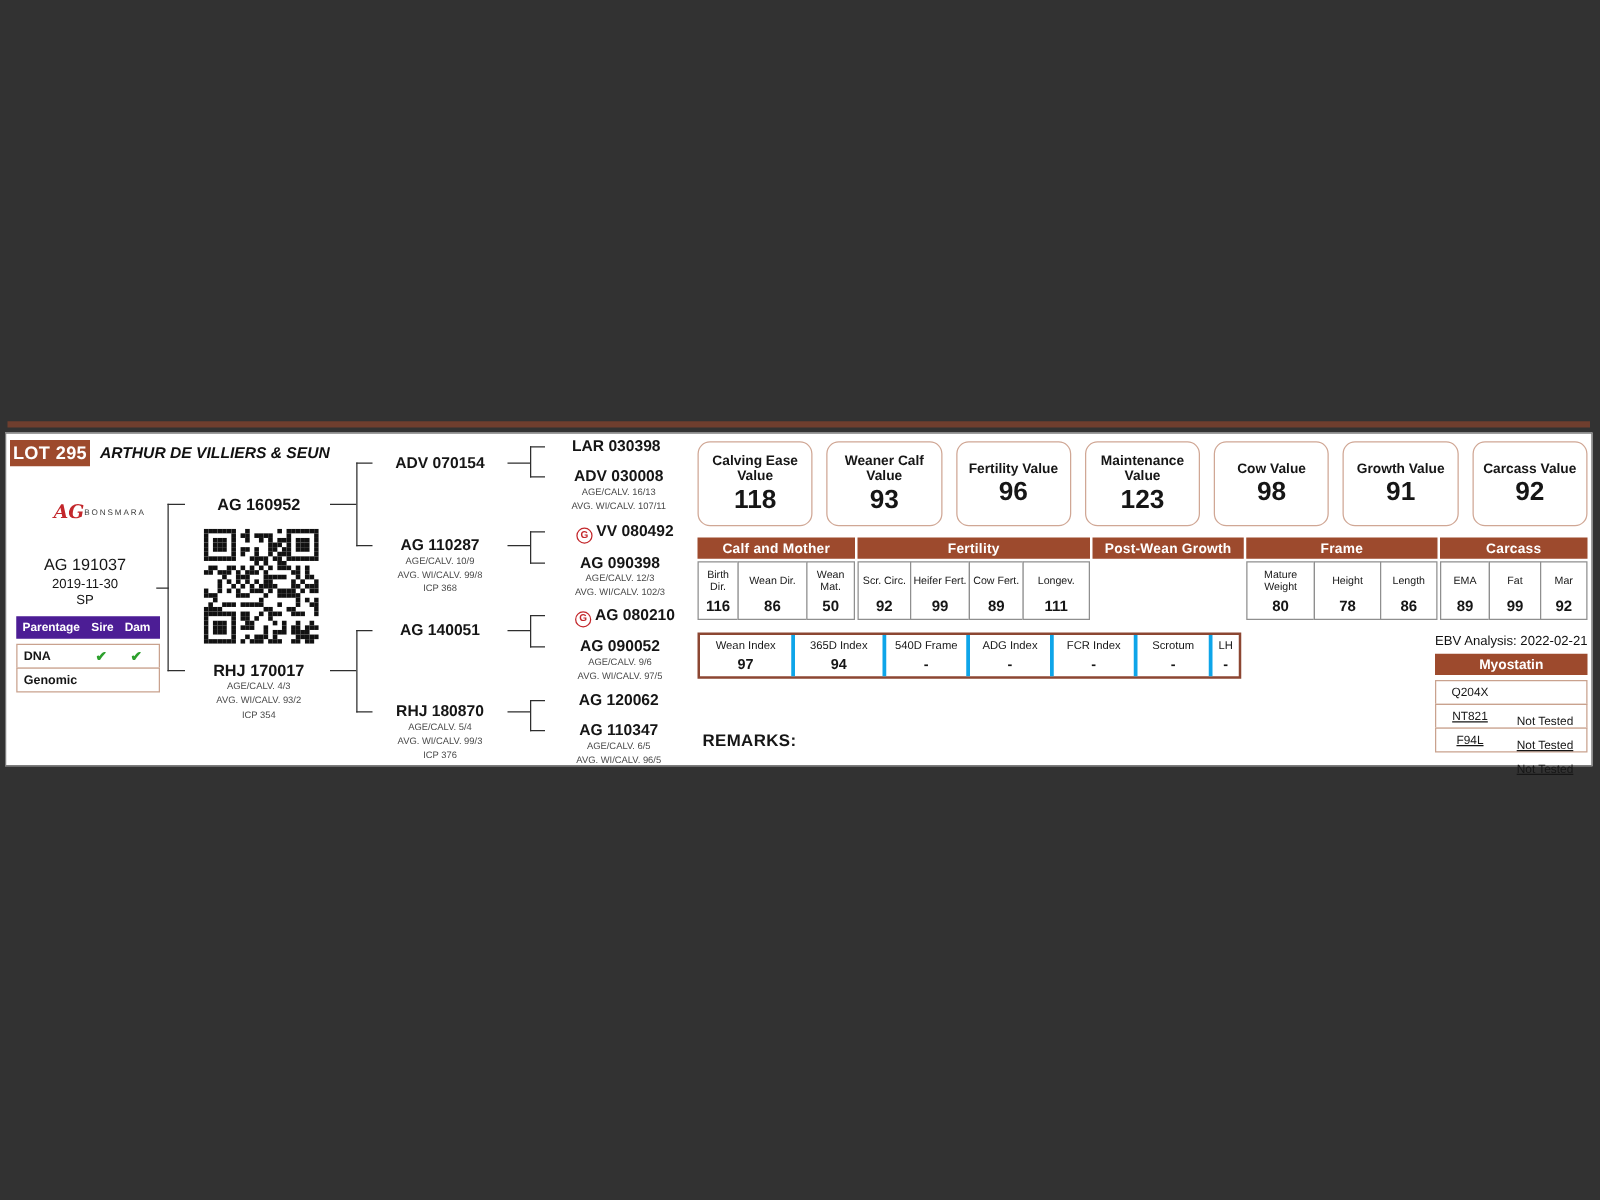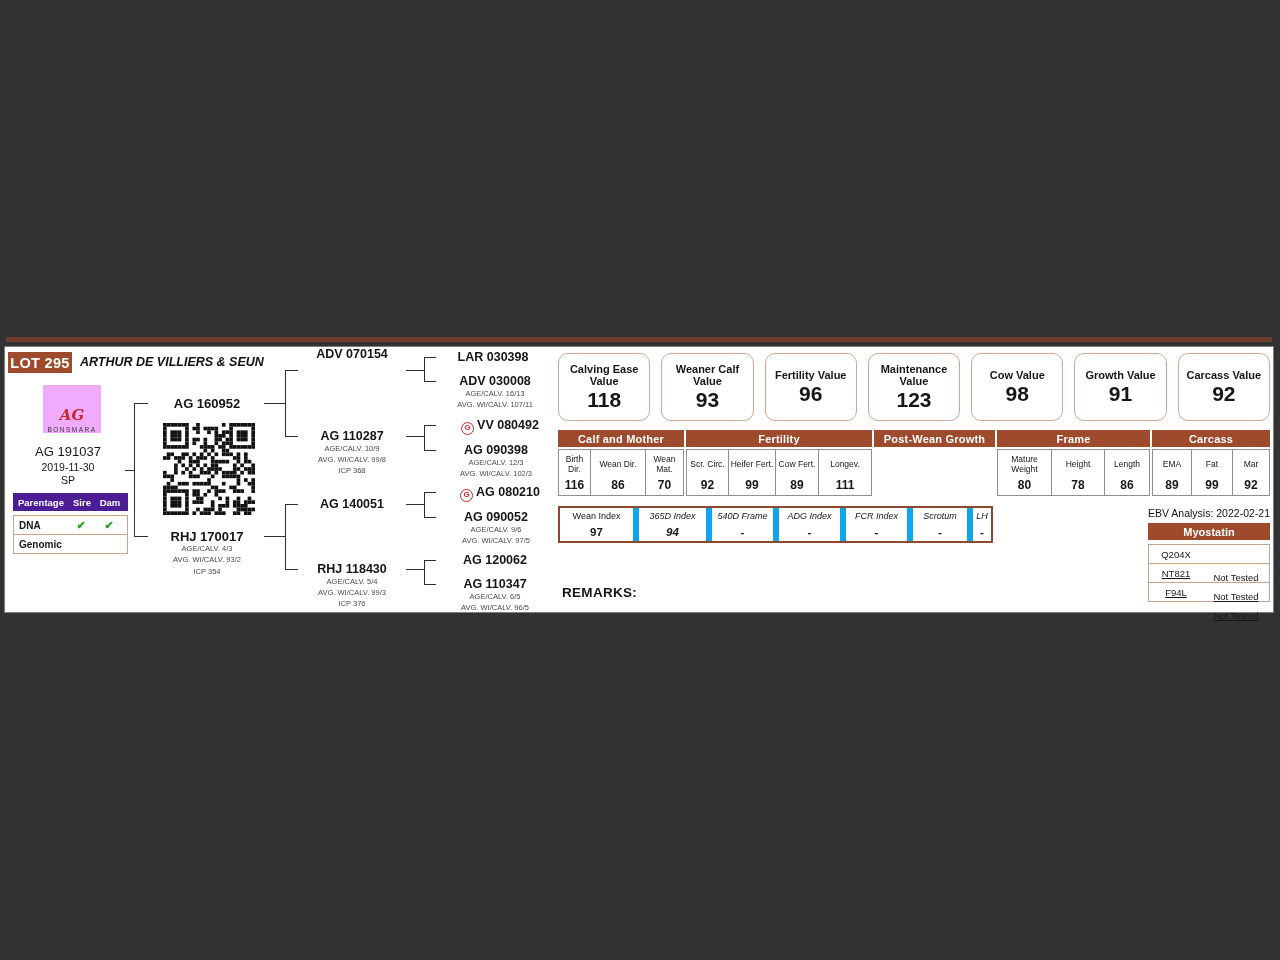--- a/index.html
+++ b/index.html
@@ -5,21 +5,21 @@
   html,body{margin:0;padding:0;}
   body{background:#323232;font-family:"Liberation Sans",sans-serif;color:#161616;}
   .page{position:relative;width:1280px;height:960px;background:#323232;overflow:hidden;}
   .a{position:absolute;}
   .strip{left:6px;top:337px;width:1266px;height:5px;background:#6f3e2e;}
   .panel{left:4px;top:346px;width:1270px;height:267px;background:#fff;border:1px solid #7d7d7d;box-sizing:border-box;}
 
   .lot{left:8px;top:352px;width:64px;height:21px;background:#9d4a2d;color:#fff;font-weight:bold;font-size:14.5px;display:flex;align-items:center;justify-content:center;letter-spacing:.3px;}
   .breeder{left:80px;top:355px;font-size:12.5px;font-weight:bold;font-style:italic;color:#111;white-space:nowrap;}
 
-  .logo{left:43px;top:385px;width:58px;height:48px;background:#f0abfc;display:flex;flex-direction:column;align-items:center;justify-content:flex-end;}
+  .logo{left:43px;top:385px;width:58px;height:48px;background:#ffffff;display:flex;align-items:center;justify-content:flex-start;}
   .logo-mark{font-family:"DejaVu Serif",serif;font-style:italic;font-weight:bold;color:#c3272b;font-size:15px;line-height:1;}
   .logo-breed{font-size:6.5px;letter-spacing:1.5px;color:#3a3a3a;margin-top:3px;}
 
   .an-id{left:20px;top:444px;width:96px;text-align:center;font-size:13px;font-weight:normal;}
   .an-dob{left:20px;top:461px;width:96px;text-align:center;font-size:10.5px;}
   .an-code{left:20px;top:474px;width:96px;text-align:center;font-size:10.5px;}
 
   .par-head{left:13px;top:493px;width:115px;height:18px;background:#4c1d95;color:#fff;display:flex;align-items:center;font-size:9.5px;font-weight:bold;box-sizing:border-box;padding:0 5px;}
   .par-head .pl{flex:1;}.par-head .ps{width:30px;text-align:center;}.par-head .pd{width:26px;text-align:center;}
   .par-rows{left:13px;top:515px;width:115px;}
@@ -43,21 +43,21 @@
   .grp{position:absolute;top:430px;}
   .grp-h{height:17px;background:#9d4a2d;color:#fff;font-weight:bold;font-size:11px;display:flex;align-items:center;justify-content:center;letter-spacing:.2px;}
   .grp-cells{display:flex;margin-top:2px;height:47px;}
   .cell{border:1px solid #8f8f8f;box-sizing:border-box;display:flex;flex-direction:column;align-items:center;background:#fff;}
   .cell + .cell{margin-left:-1px;}
   .cell-h{flex:1;display:flex;align-items:center;justify-content:center;text-align:center;font-size:8.5px;line-height:1.15;padding:1px 1px 0;}
   .cell-v{font-size:12px;font-weight:bold;padding-bottom:3px;}
 
   .idx{left:558px;top:506px;width:435px;height:37px;border:2px solid #8c4632;box-sizing:border-box;display:flex;background:#fff;}
   .icell{box-sizing:border-box;display:flex;flex-direction:column;align-items:center;justify-content:space-between;padding:3px 0 3px;}
-  .icell + .icell{border-left:6px solid #0ea5e9;font-style:italic;}
+  .icell + .icell{border-left:3px solid #0ea5e9;}
   .ih{font-size:9px;}
   .iv{font-size:11.5px;font-weight:bold;line-height:1;}
 
   .analysis{left:1130px;top:507px;width:140px;text-align:right;font-size:10.5px;color:#111;}
   .myo-h{left:1148px;top:523px;width:122px;height:17px;background:#9d4a2d;color:#fff;font-weight:bold;font-size:11px;display:flex;align-items:center;justify-content:center;}
   .myo-rows{left:1148px;top:544px;width:122px;}
   .myo-row{height:20px;border:1px solid #c9a28e;box-sizing:border-box;background:#fff;display:flex;align-items:center;font-size:9.5px;}
   .myo-row + .myo-row{margin-top:-1px;text-decoration:underline;}
   .myo-row .mg{width:45%;text-align:center;}
   .myo-row .mr{width:55%;text-align:center;margin-top:46px;}
@@ -454,34 +454,34 @@
   <div class="ped" style="left:207px;top:397px">
     <div class="ped-id g2">AG 160952</div>
   </div>
   <div class="ped" style="left:207px;top:530px">
     <div class="ped-id g2">RHJ 170017</div>
     <div class="ped-sub">AGE/CALV. 4/3</div>
     <div class="ped-sub">AVG. WI/CALV. 93/2</div>
     <div class="ped-sub">ICP 354</div>
   </div>
 
-  <div class="ped" style="left:352px;top:348px">
+  <div class="ped" style="left:352px;top:364px">
     <div class="ped-id">ADV 070154</div>
   </div>
   <div class="ped" style="left:352px;top:430px">
     <div class="ped-id">AG 110287</div>
     <div class="ped-sub">AGE/CALV. 10/9</div>
     <div class="ped-sub">AVG. WI/CALV. 99/8</div>
     <div class="ped-sub">ICP 368</div>
   </div>
   <div class="ped" style="left:352px;top:498px">
     <div class="ped-id">AG 140051</div>
   </div>
   <div class="ped" style="left:352px;top:563px">
-    <div class="ped-id">RHJ 118430</div>
+    <div class="ped-id">RHJ 180870</div>
     <div class="ped-sub">AGE/CALV. 5/4</div>
     <div class="ped-sub">AVG. WI/CALV. 99/3</div>
     <div class="ped-sub">ICP 376</div>
   </div>
 
   <div class="ped" style="left:493px;top:351px">
     <div class="ped-id">LAR 030398</div>
   </div>
   <div class="ped" style="left:495px;top:375px">
     <div class="ped-id">ADV 030008</div>
@@ -550,21 +550,21 @@
       <div class="cell" style="width:38px">
           <div class="cell-h">Birth Dir.</div>
           <div class="cell-v">116</div>
         </div>
       <div class="cell" style="width:65px">
           <div class="cell-h">Wean Dir.</div>
           <div class="cell-v">86</div>
         </div>
       <div class="cell" style="width:45px">
           <div class="cell-h">Wean Mat.</div>
-          <div class="cell-v">70</div>
+          <div class="cell-v">50</div>
         </div>
     </div>
   </div>
   <div class="grp" style="left:686px;width:186px">
     <div class="grp-h">Fertility</div>
     <div class="grp-cells">
       <div class="cell" style="width:43px">
           <div class="cell-h">Scr. Circ.</div>
           <div class="cell-v">92</div>
         </div>

